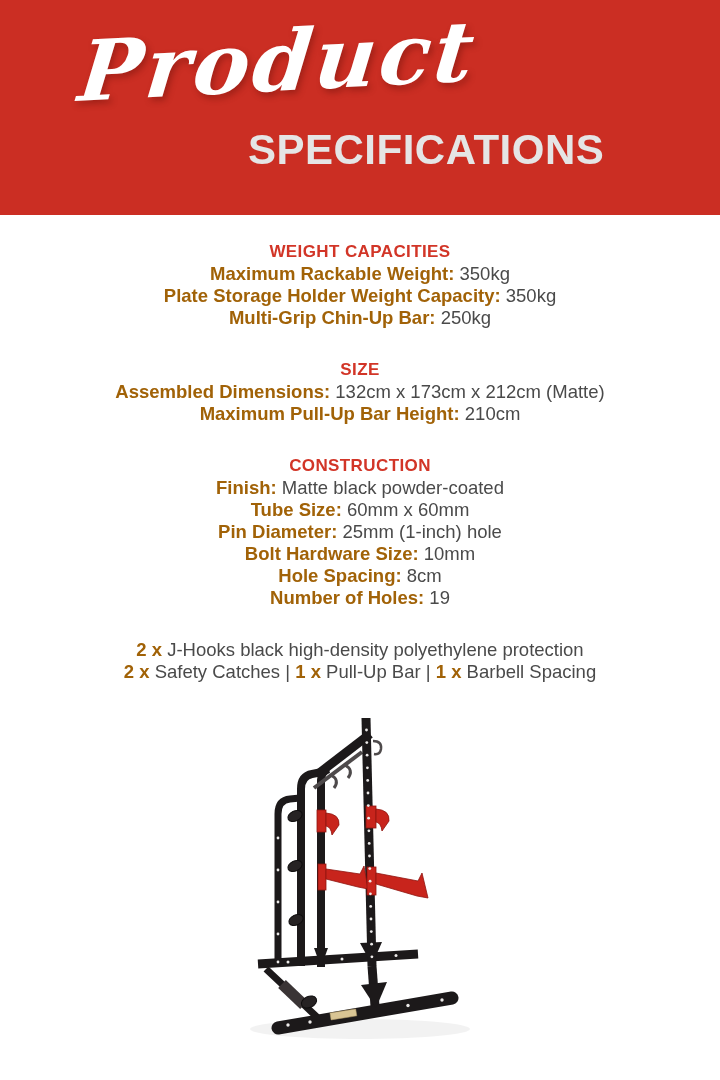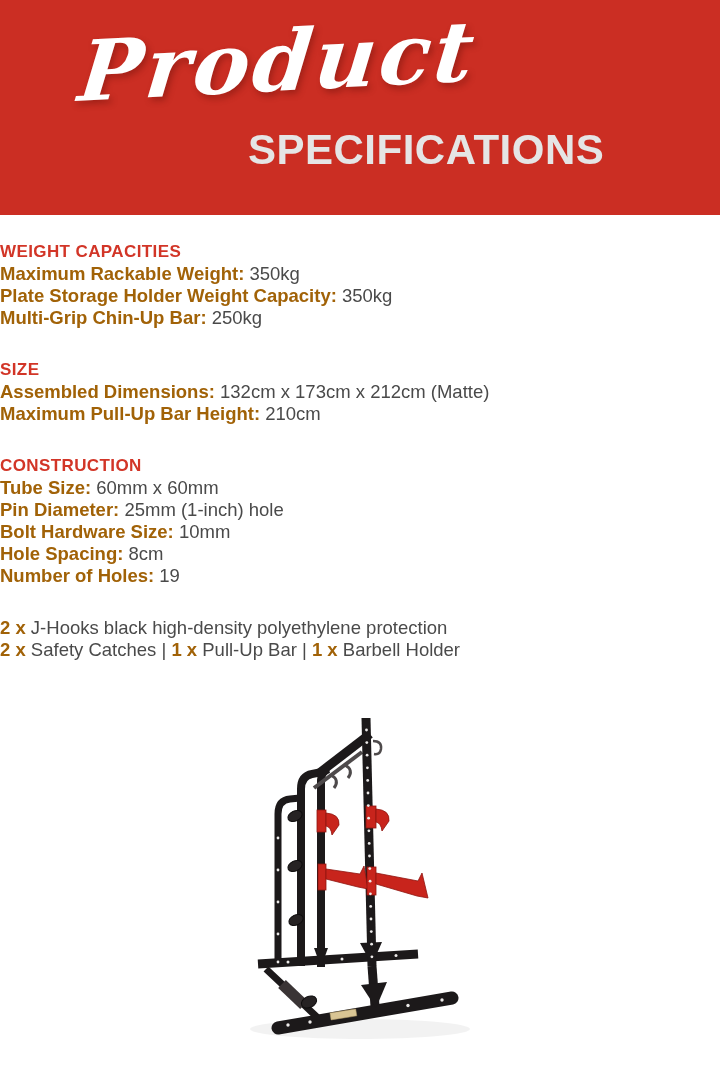--- a/index.html
+++ b/index.html
@@ -17,21 +17,21 @@
     text-shadow:3px 4px 6px rgba(110,18,12,.45);
     white-space:nowrap;
   }
   .main-title{
     position:absolute;left:248px;top:129px;
     font-size:42px;font-weight:800;line-height:1;
     color:#e5e5e5;letter-spacing:.5px;white-space:nowrap;
   }
 
   
-  .content{position:absolute;top:241px;left:0;width:720px;text-align:left;}
+  .content{position:absolute;top:241px;left:0;width:720px;text-align:center;}
   .section{margin:0 0 30px 0;}
   .section-title{
     margin:0;font-size:17px;font-weight:800;line-height:22px;
     color:var(--heading-red,#d23527);letter-spacing:.4px;
   }
   .spec-line{
     margin:0;font-size:18.5px;line-height:22px;color:#4a4a4a;font-weight:400;
   }
   .spec-line b{color:#a16207;font-weight:700;}
 
@@ -55,29 +55,30 @@
         <p class="spec-line"><b>Plate Storage Holder Weight Capacity:</b><span> 350kg</span></p>
         <p class="spec-line"><b>Multi-Grip Chin-Up Bar:</b><span> 250kg</span></p>
       </section>
       <section class="section">
         <h2 class="section-title">SIZE</h2>
         <p class="spec-line"><b>Assembled Dimensions:</b><span> 132cm x 173cm x 212cm (Matte)</span></p>
         <p class="spec-line"><b>Maximum Pull-Up Bar Height:</b><span> 210cm</span></p>
       </section>
       <section class="section">
         <h2 class="section-title">CONSTRUCTION</h2>
+        <p class="spec-line"><b>Finish:</b><span> Matte black powder-coated</span></p>
         <p class="spec-line"><b>Tube Size:</b><span> 60mm x 60mm</span></p>
         <p class="spec-line"><b>Pin Diameter:</b><span> 25mm (1-inch) hole</span></p>
         <p class="spec-line"><b>Bolt Hardware Size:</b><span> 10mm</span></p>
         <p class="spec-line"><b>Hole Spacing:</b><span> 8cm</span></p>
         <p class="spec-line"><b>Number of Holes:</b><span> 19</span></p>
       </section>
       <section class="section">
         <p class="spec-line"><b>2 x</b><span> J-Hooks black high-density polyethylene protection</span></p>
-        <p class="spec-line"><b>2 x</b><span> Safety Catches | </span><b>1 x</b><span> Pull-Up Bar | </span><b>1 x</b><span> Barbell Holder</span></p>
+        <p class="spec-line"><b>2 x</b><span> Safety Catches | </span><b>1 x</b><span> Pull-Up Bar | </span><b>1 x</b><span> Barbell Spacing</span></p>
       </section>
     </div>
 
   <div class="rack-wrap">
     <svg viewBox="0 0 260 334" width="260" height="334">
 
       <ellipse cx="130" cy="315" rx="110" ry="10" fill="#000" opacity="0.05"></ellipse>
 
       <g stroke="#1c191a" fill="none">
         <path d="M28,250 L188,240" stroke-width="9"></path>

